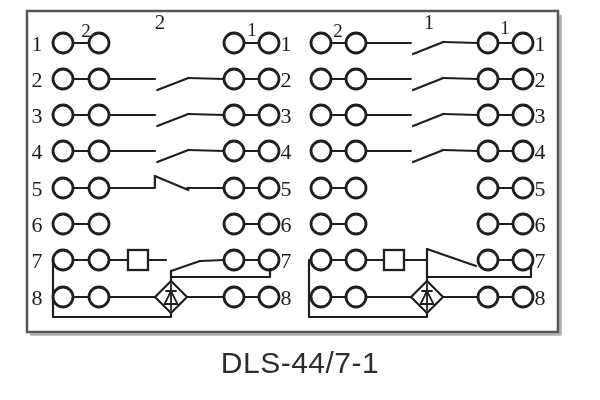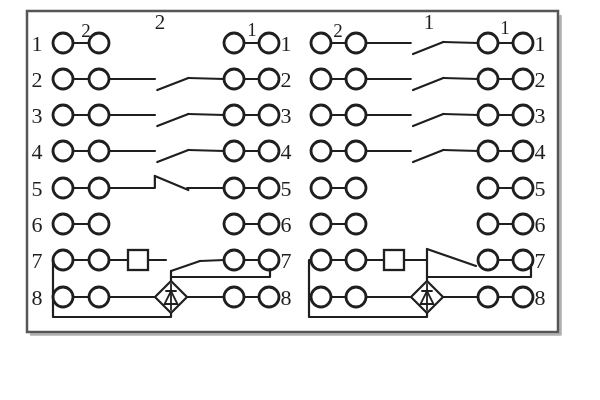--- a/index.html
+++ b/index.html
@@ -239,13 +239,14 @@
           <line x1="443" y1="297" x2="478" y2="297" stroke="#1f1f1f" stroke-width="2.2" stroke-linecap="round"></line>
           <g>
             <polygon points="427,281 443,297 427,313 411,297" fill="#ffffff" stroke="#1f1f1f" stroke-width="2.2"></polygon>
             <line x1="427" y1="284" x2="427" y2="310" stroke="#1f1f1f" stroke-width="1.8" stroke-linecap="round"></line>
             <polygon points="420.5,304 433.5,304 427,291" fill="none" stroke="#1f1f1f" stroke-width="1.8"></polygon>
             <line x1="422" y1="291" x2="432" y2="291" stroke="#1f1f1f" stroke-width="1.8" stroke-linecap="round"></line>
           </g>
         </g>
       </g>
     </svg>
+  <div class="diagram-title" style="color: rgb(45, 45, 45);">DLS-44/7-1</div>
 </div>
 
 </body></html>

